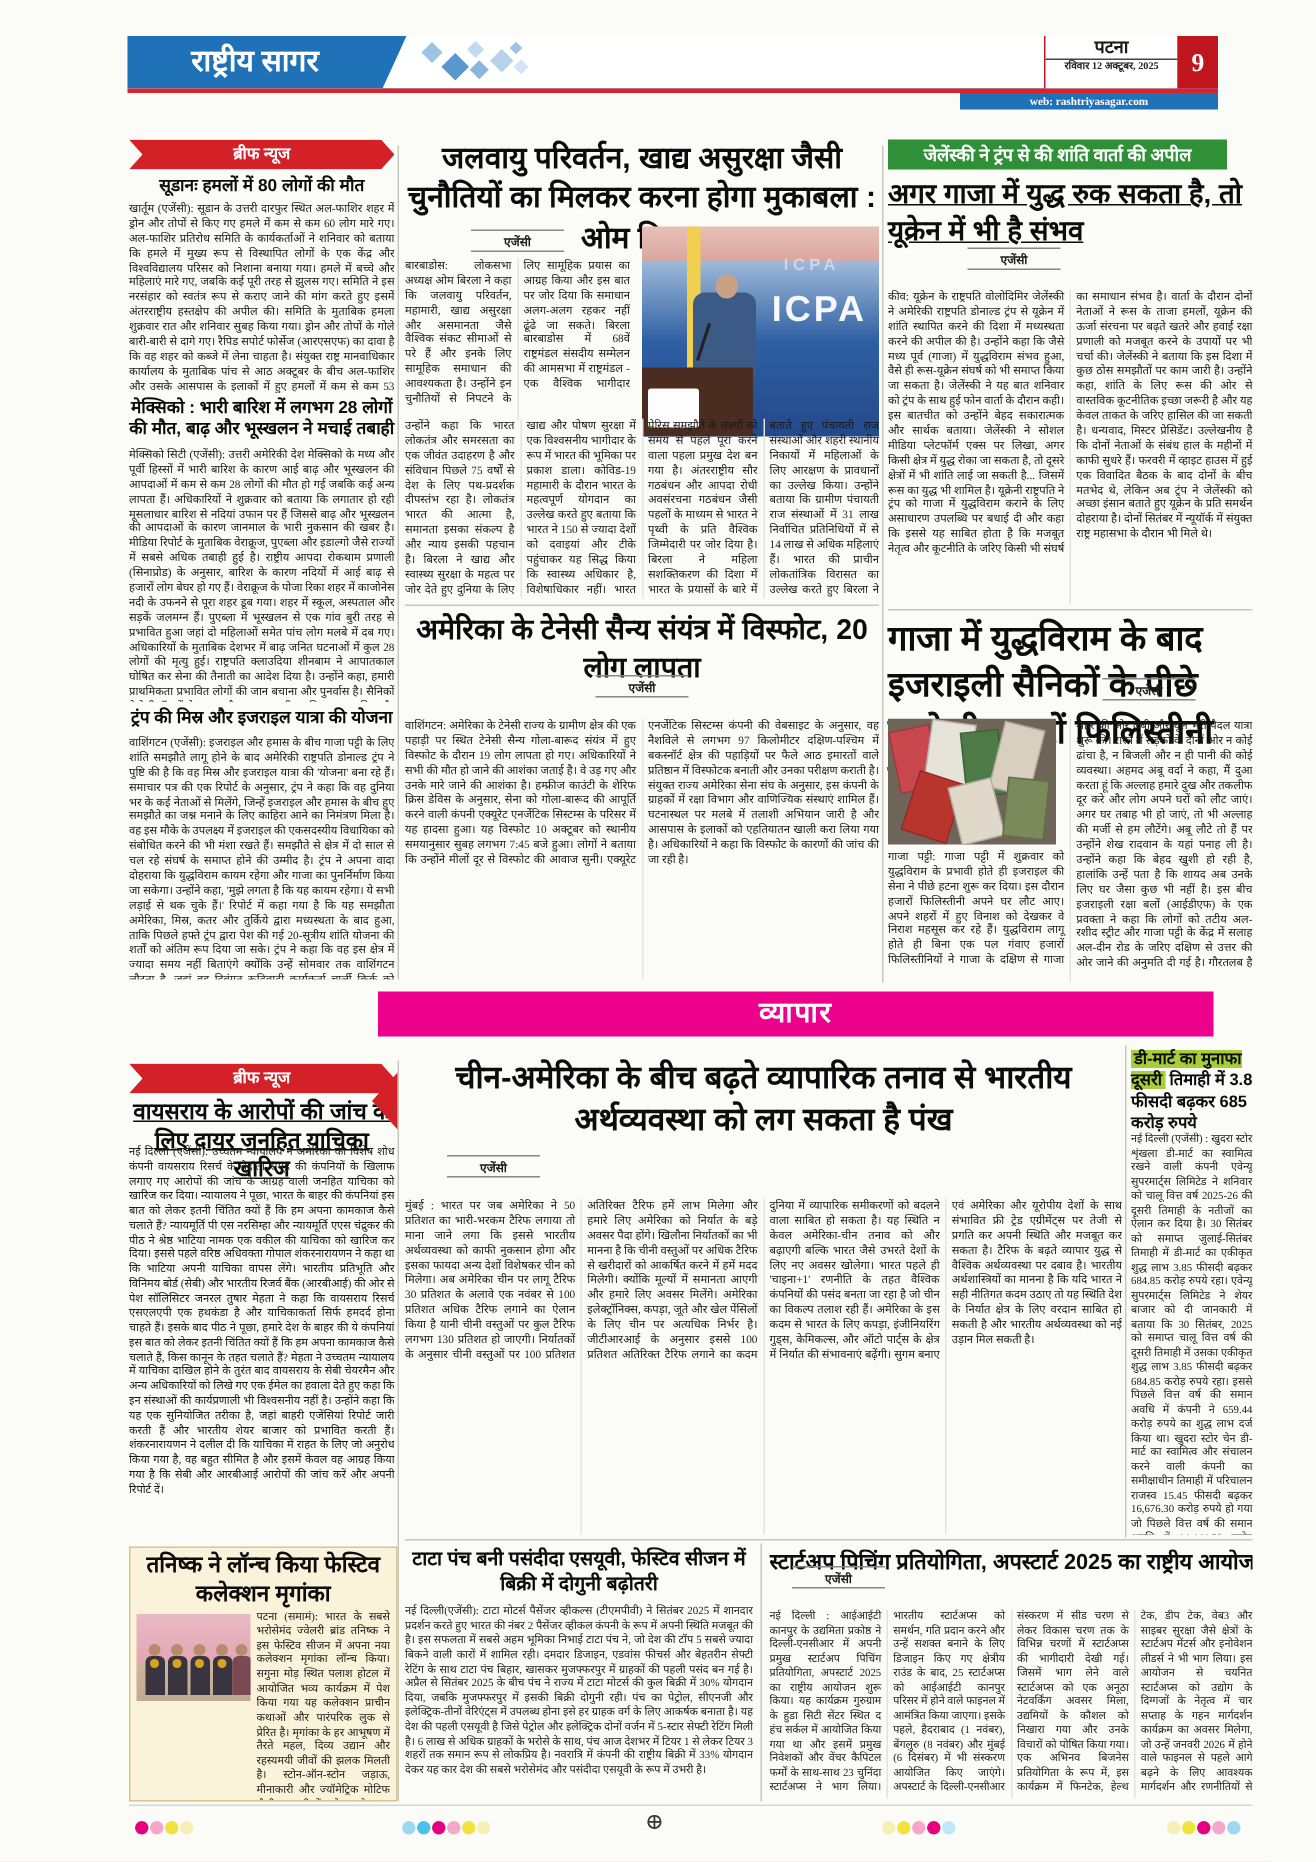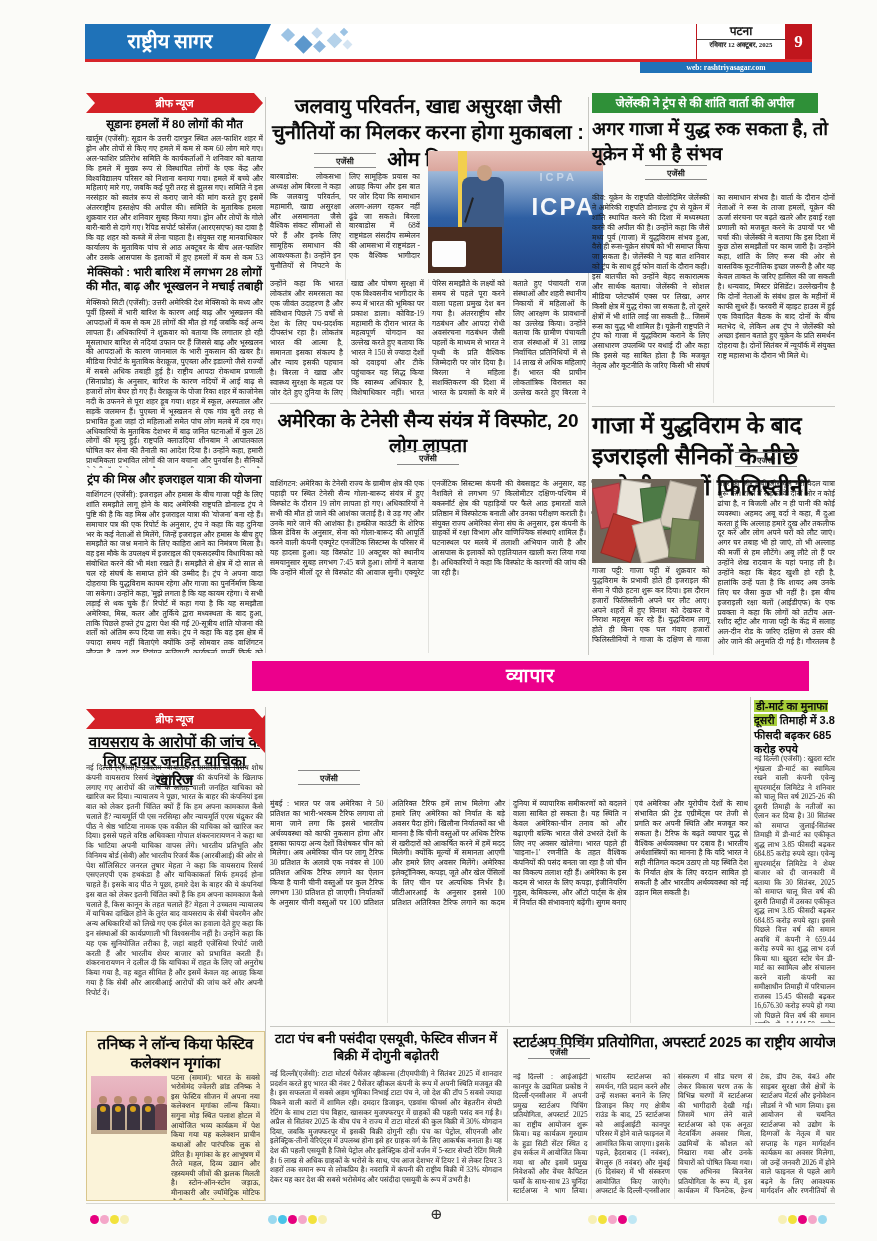--- a/index.html
+++ b/index.html
@@ -110,21 +110,21 @@
   <div class="abs vrule" style="left:265px;top:84px;height:556px;"></div>
   <div class="abs vrule" style="left:588px;top:84px;height:558px;"></div>
 
   <div class="abs" style="left:270px;top:80px;width:316px;">
     <h2 style="font-size:20px;line-height:1.32;text-align:center;">जलवायु परिवर्तन, खाद्य असुरक्षा जैसी चुनौतियों का मिलकर करना होगा मुकाबला : ओम बिरला</h2>
   </div>
   <div class="abs" style="left:270px;top:140px;width:150px;">
     <div class="byline">एजेंसी</div>
     <div class="bt cols2" style="height:108px;margin-top:4px;">बारबाडोस: लोकसभा अध्यक्ष ओम बिरला ने कहा कि जलवायु परिवर्तन, महामारी, खाद्य असुरक्षा और असमानता जैसे वैश्विक संकट सीमाओं से परे हैं और इनके लिए सामूहिक समाधान की आवश्यकता है। उन्होंने इन चुनौतियों से निपटने के लिए सामूहिक प्रयास का आग्रह किया और इस बात पर जोर दिया कि समाधान अलग-अलग रहकर नहीं ढूंढे जा सकते। बिरला बारबाडोस में 68वें राष्ट्रमंडल संसदीय सम्मेलन की आमसभा में राष्ट्रमंडल - एक वैश्विक भागीदार विषय पर प्रतिनिधियों को संबोधित कर रहे थे।</div>
   </div>
-  <div class="abs photo ph-birla" style="left:428px;top:138px;width:158px;height:122px;padding-left:17px;">
+  <div class="abs photo ph-birla" style="left:428px;top:138px;width:158px;height:140px;">
     <span class="icpa">ICPA</span>
     <span class="lesc">ICPA</span>
     <i class="ystrip"></i>
     <i class="man"></i>
     <i class="head"></i>
     <i class="podium"></i>
     <i class="sign"></i>
     <i class="mic"></i>
   </div>
   <div class="abs bt cols4" style="left:270px;top:266px;width:316px;height:120px;">उन्होंने कहा कि भारत लोकतंत्र और समरसता का एक जीवंत उदाहरण है और संविधान पिछले 75 वर्षों से देश के लिए पथ-प्रदर्शक दीपस्तंभ रहा है। लोकतंत्र भारत की आत्मा है, समानता इसका संकल्प है और न्याय इसकी पहचान है। बिरला ने खाद्य और स्वास्थ्य सुरक्षा के महत्व पर जोर देते हुए दुनिया के लिए खाद्य और पोषण सुरक्षा में एक विश्वसनीय भागीदार के रूप में भारत की भूमिका पर प्रकाश डाला। कोविड-19 महामारी के दौरान भारत के महत्वपूर्ण योगदान का उल्लेख करते हुए बताया कि भारत ने 150 से ज्यादा देशों को दवाइयां और टीके पहुंचाकर यह सिद्ध किया कि स्वास्थ्य अधिकार है, विशेषाधिकार नहीं। भारत पेरिस समझौते के लक्ष्यों को समय से पहले पूरा करने वाला पहला प्रमुख देश बन गया है। अंतरराष्ट्रीय सौर गठबंधन और आपदा रोधी अवसंरचना गठबंधन जैसी पहलों के माध्यम से भारत ने पृथ्वी के प्रति वैश्विक जिम्मेदारी पर जोर दिया है। बिरला ने महिला सशक्तिकरण की दिशा में भारत के प्रयासों के बारे में बताते हुए पंचायती राज संस्थाओं और शहरी स्थानीय निकायों में महिलाओं के लिए आरक्षण के प्रावधानों का उल्लेख किया। उन्होंने बताया कि ग्रामीण पंचायती राज संस्थाओं में 31 लाख निर्वाचित प्रतिनिधियों में से 14 लाख से अधिक महिलाएं हैं। भारत की प्राचीन लोकतांत्रिक विरासत का उल्लेख करते हुए बिरला ने कहा कि भारतीय लोकतंत्र की भावना इसकी प्राचीन सभ्यता, संस्कृति और ग्राम पंचायत प्रणाली में निहित है। उन्होंने कहा कि संवाद, सहमति और सामूहिक निर्णय लेने की परंपरा ने भारत को दुनिया की सबसे बड़ी लोकतांत्रिक शक्ति बनाया है। विभिन्न परंपराओं का पालन करने और विभिन्न भौगोलिक परिस्थितियों के बावजूद, राष्ट्रमंडल लोकतंत्र, स्वतंत्रता और मानवीय गरिमा के मूल्यों से एक दूसरे के साथ बंधे हैं। उन्होंने कहा कि केवल देशों का यह समूह एक साझा इतिहास, साझा मूल्यों और साझा सामूहिक दृष्टिकोण वाला परिवार है। उन्होंने आश्वासन दिया कि भारत इस यात्रा में एक सक्रिय भागीदार बना रहेगा।</div>
@@ -132,21 +132,21 @@
   <div class="abs hrule" style="left:270px;top:390px;width:316px;"></div>
 
   <div class="abs" style="left:270px;top:396px;width:316px;">
     <h2 style="font-size:19px;line-height:1.3;text-align:center;">अमेरिका के टेनेसी सैन्य संयंत्र में विस्फोट, 20 लोग लापता</h2>
   </div>
   <div class="abs byline" style="left:397px;top:450px;">एजेंसी</div>
   <div class="abs bt cols2" style="left:270px;top:466px;width:316px;height:174px;">वाशिंगटन: अमेरिका के टेनेसी राज्य के ग्रामीण क्षेत्र की एक पहाड़ी पर स्थित टेनेसी सैन्य गोला-बारूद संयंत्र में हुए विस्फोट के दौरान 19 लोग लापता हो गए। अधिकारियों ने सभी की मौत हो जाने की आशंका जताई है। वे उड़ गए और उनके मारे जाने की आशंका है। हम्फ्रीज काउंटी के शेरिफ क्रिस डेविस के अनुसार, सेना को गोला-बारूद की आपूर्ति करने वाली कंपनी एक्यूरेट एनर्जेटिक सिस्टम्स के परिसर में यह हादसा हुआ। यह विस्फोट 10 अक्टूबर को स्थानीय समयानुसार सुबह लगभग 7:45 बजे हुआ। लोगों ने बताया कि उन्होंने मीलों दूर से विस्फोट की आवाज सुनी। एक्यूरेट एनर्जेटिक सिस्टम्स कंपनी की वेबसाइट के अनुसार, वह नैशविले से लगभग 97 किलोमीटर दक्षिण-पश्चिम में बकस्नॉर्ट क्षेत्र की पहाड़ियों पर फैले आठ इमारतों वाले प्रतिष्ठान में विस्फोटक बनाती और उनका परीक्षण कराती है। संयुक्त राज्य अमेरिका सेना संघ के अनुसार, इस कंपनी के ग्राहकों में रक्षा विभाग और वाणिज्यिक संस्थाएं शामिल हैं। घटनास्थल पर मलबे में तलाशी अभियान जारी है और आसपास के इलाकों को एहतियातन खाली करा लिया गया है। अधिकारियों ने कहा कि विस्फोट के कारणों की जांच की जा रही है।</div>
 
   <div class="abs kicker sans" style="left:592px;top:80px;width:226px;">जेलेंस्की ने ट्रंप से की शांति वार्ता की अपील</div>
   <div class="abs" style="left:592px;top:104px;width:243px;">
-    <h2 style="font-size:18.5px;line-height:1.35;text-align:left;">अगर गाजा में युद्ध रुक सकता है, तो यूक्रेन में भी है संभव</h2>
+    <h2 style="font-size:18.5px;line-height:1.35;text-align:left;text-decoration:underline;">अगर गाजा में युद्ध रुक सकता है, तो यूक्रेन में भी है संभव</h2>
   </div>
   <div class="abs byline" style="left:645px;top:165px;">एजेंसी</div>
   <div class="abs bt cols2" style="left:592px;top:180px;width:243px;height:210px;">कीव: यूक्रेन के राष्ट्रपति वोलोदिमिर जेलेंस्की ने अमेरिकी राष्ट्रपति डोनाल्ड ट्रंप से यूक्रेन में शांति स्थापित करने की दिशा में मध्यस्थता करने की अपील की है। उन्होंने कहा कि जैसे मध्य पूर्व (गाजा) में युद्धविराम संभव हुआ, वैसे ही रूस-यूक्रेन संघर्ष को भी समाप्त किया जा सकता है। जेलेंस्की ने यह बात शनिवार को ट्रंप के साथ हुई फोन वार्ता के दौरान कही। इस बातचीत को उन्होंने बेहद सकारात्मक और सार्थक बताया। जेलेंस्की ने सोशल मीडिया प्लेटफॉर्म एक्स पर लिखा, अगर किसी क्षेत्र में युद्ध रोका जा सकता है, तो दूसरे क्षेत्रों में भी शांति लाई जा सकती है... जिसमें रूस का युद्ध भी शामिल है। यूक्रेनी राष्ट्रपति ने ट्रंप को गाजा में युद्धविराम कराने के लिए असाधारण उपलब्धि पर बधाई दी और कहा कि इससे यह साबित होता है कि मजबूत नेतृत्व और कूटनीति के जरिए किसी भी संघर्ष का समाधान संभव है। वार्ता के दौरान दोनों नेताओं ने रूस के ताजा हमलों, यूक्रेन की ऊर्जा संरचना पर बढ़ते खतरे और हवाई रक्षा प्रणाली को मजबूत करने के उपायों पर भी चर्चा की। जेलेंस्की ने बताया कि इस दिशा में कुछ ठोस समझौतों पर काम जारी है। उन्होंने कहा, शांति के लिए रूस की ओर से वास्तविक कूटनीतिक इच्छा जरूरी है और यह केवल ताकत के जरिए हासिल की जा सकती है। धन्यवाद, मिस्टर प्रेसिडेंट। उल्लेखनीय है कि दोनों नेताओं के संबंध हाल के महीनों में काफी सुधरे हैं। फरवरी में व्हाइट हाउस में हुई एक विवादित बैठक के बाद दोनों के बीच मतभेद थे, लेकिन अब ट्रंप ने जेलेंस्की को अच्छा इंसान बताते हुए यूक्रेन के प्रति समर्थन दोहराया है। दोनों सितंबर में न्यूयॉर्क में संयुक्त राष्ट्र महासभा के दौरान भी मिले थे।</div>
 
   <div class="abs hrule" style="left:592px;top:393px;width:243px;"></div>
 
   <div class="abs" style="left:592px;top:397px;width:243px;">
     <h2 style="font-size:23px;line-height:1.35;text-align:left;">गाजा में युद्धविराम के बाद इजराइली सैनिकों के पीछे हटते ही हजारों फिलिस्तीनी घर लौटे</h2>
   </div>
   <div class="abs byline" style="left:735px;top:452px;">एजेंसी</div>
@@ -192,20 +192,23 @@
         <i class="fighead" style="left:66px;"></i>
     </div>
     <div class="bt" style="font-size:7.3px;">पटना (समामं): भारत के सबसे भरोसेमंद ज्वेलरी ब्रांड तनिष्क ने इस फेस्टिव सीजन में अपना नया कलेक्शन मृगांका लॉन्च किया। सगुना मोड़ स्थित पलाश होटल में आयोजित भव्य कार्यक्रम में पेश किया गया यह कलेक्शन प्राचीन कथाओं और पारंपरिक लुक से प्रेरित है। मृगांका के हर आभूषण में तैरते महल, दिव्य उद्यान और रहस्यमयी जीवों की झलक मिलती है। स्टोन-ऑन-स्टोन जड़ाऊ, मीनाकारी और ज्यॉमेट्रिक मोटिफ जैसी तकनीकों से सजे इस कलेक्शन में आधुनिकता और परंपरा का अनूठा संगम देखने को मिलता है। तनिष्क ने 21 अक्टूबर तक विशेष ऑफर के तहत किसी भी ज्वेलर से खरीदे गए सोने के एक्सचेंज पर 100% कटौती की पेशकश की है। तनिष्क के रीजनल बिजनेस हेड (ईस्ट) शाह नीरव कृष्ण ने कहा कि मृगांका भारतीय कला, कहानी और शिल्पकला के जादू को पहनने योग्य रूप में साकार करता है, जो त्योहारों की रौनक को और भी खास बनाएगा।</div>
   </div>
 
   <div class="abs vrule" style="left:265px;top:694px;height:494px;"></div>
   <div class="abs vrule" style="left:750px;top:684px;height:328px;"></div>
   <div class="abs vrule" style="left:507px;top:1016px;height:172px;"></div>
 
   <div class="abs arrow-left" style="left:248px;top:702px;"></div>
+  <div class="abs" style="left:270px;top:692px;width:478px;">
+    <h2 style="font-size:21px;line-height:1.35;text-align:center;">चीन-अमेरिका के बीच बढ़ते व्यापारिक तनाव से भारतीय अर्थव्यवस्था को लग सकता है पंख</h2>
+  </div>
   <div class="abs byline" style="left:298px;top:770px;">एजेंसी</div>
   <div class="abs bt cols4" style="left:270px;top:786px;width:478px;height:224px;">मुंबई : भारत पर जब अमेरिका ने 50 प्रतिशत का भारी-भरकम टैरिफ लगाया तो माना जाने लगा कि इससे भारतीय अर्थव्यवस्था को काफी नुकसान होगा और इसका फायदा अन्य देशों विशेषकर चीन को मिलेगा। अब अमेरिका चीन पर लागू टैरिफ 30 प्रतिशत के अलावे एक नवंबर से 100 प्रतिशत अधिक टैरिफ लगाने का ऐलान किया है यानी चीनी वस्तुओं पर कुल टैरिफ लगभग 130 प्रतिशत हो जाएगी। निर्यातकों के अनुसार चीनी वस्तुओं पर 100 प्रतिशत अतिरिक्त टैरिफ हमें लाभ मिलेगा और हमारे लिए अमेरिका को निर्यात के बड़े अवसर पैदा होंगे। खिलौना निर्यातकों का भी मानना है कि चीनी वस्तुओं पर अधिक टैरिफ से खरीदारों को आकर्षित करने में हमें मदद मिलेगी। क्योंकि मूल्यों में समानता आएगी और हमारे लिए अवसर मिलेंगे। अमेरिका इलेक्ट्रॉनिक्स, कपड़ा, जूते और खेल पेंसिलों के लिए चीन पर अत्यधिक निर्भर है। जीटीआरआई के अनुसार इससे 100 प्रतिशत अतिरिक्त टैरिफ लगाने का कदम दुनिया में व्यापारिक समीकरणों को बदलने वाला साबित हो सकता है। यह स्थिति न केवल अमेरिका-चीन तनाव को और बढ़ाएगी बल्कि भारत जैसे उभरते देशों के लिए नए अवसर खोलेगा। भारत पहले ही 'चाइना+1' रणनीति के तहत वैश्विक कंपनियों की पसंद बनता जा रहा है जो चीन का विकल्प तलाश रही हैं। अमेरिका के इस कदम से भारत के लिए कपड़ा, इंजीनियरिंग गुड्स, केमिकल्स, और ऑटो पार्ट्स के क्षेत्र में निर्यात की संभावनाएं बढ़ेंगी। सुगम बनाए एवं अमेरिका और यूरोपीय देशों के साथ संभावित फ्री ट्रेड एग्रीमेंट्स पर तेजी से प्रगति कर अपनी स्थिति और मजबूत कर सकता है। टैरिफ के बढ़ते व्यापार युद्ध से वैश्विक अर्थव्यवस्था पर दबाव है। भारतीय अर्थशास्त्रियों का मानना है कि यदि भारत ने सही नीतिगत कदम उठाए तो यह स्थिति देश के निर्यात क्षेत्र के लिए वरदान साबित हो सकती है और भारतीय अर्थव्यवस्था को नई उड़ान मिल सकती है।</div>
 
   <div class="abs" style="left:754px;top:686px;width:81px;">
     <h2 class="dmart-h">
       <span class="hl-green">डी-मार्ट का मुनाफा दूसरी</span>
       <span>तिमाही में 3.8 फीसदी बढ़कर 685 करोड़ रुपये</span>
     </h2>
   </div>
   <div class="abs bt" style="left:754px;top:742px;width:81px;height:268px;font-size:7.2px;">नई दिल्ली (एजेंसी) : खुदरा स्टोर शृंखला डी-मार्ट का स्वामित्व रखने वाली कंपनी एवेन्यू सुपरमार्ट्स लिमिटेड ने शनिवार को चालू वित्त वर्ष 2025-26 की दूसरी तिमाही के नतीजों का ऐलान कर दिया है। 30 सितंबर को समाप्त जुलाई-सितंबर तिमाही में डी-मार्ट का एकीकृत शुद्ध लाभ 3.85 फीसदी बढ़कर 684.85 करोड़ रुपये रहा। एवेन्यू सुपरमार्ट्स लिमिटेड ने शेयर बाजार को दी जानकारी में बताया कि 30 सितंबर, 2025 को समाप्त चालू वित्त वर्ष की दूसरी तिमाही में उसका एकीकृत शुद्ध लाभ 3.85 फीसदी बढ़कर 684.85 करोड़ रुपये रहा। इससे पिछले वित्त वर्ष की समान अवधि में कंपनी ने 659.44 करोड़ रुपये का शुद्ध लाभ दर्ज किया था। खुदरा स्टोर चेन डी-मार्ट का स्वामित्व और संचालन करने वाली कंपनी का समीक्षाधीन तिमाही में परिचालन राजस्व 15.45 फीसदी बढ़कर 16,676.30 करोड़ रुपये हो गया जो पिछले वित्त वर्ष की समान अवधि में 14,444.50 करोड़ रुपये था। वहीं कंपनी का कुल खर्च भी बढ़ा है। डी-मार्ट ने बताया कि 2024-25 की दूसरी तिमाही की तुलना में इस तिमाही में उसके स्टोर्स की संख्या भी बढ़ी है।</div>

